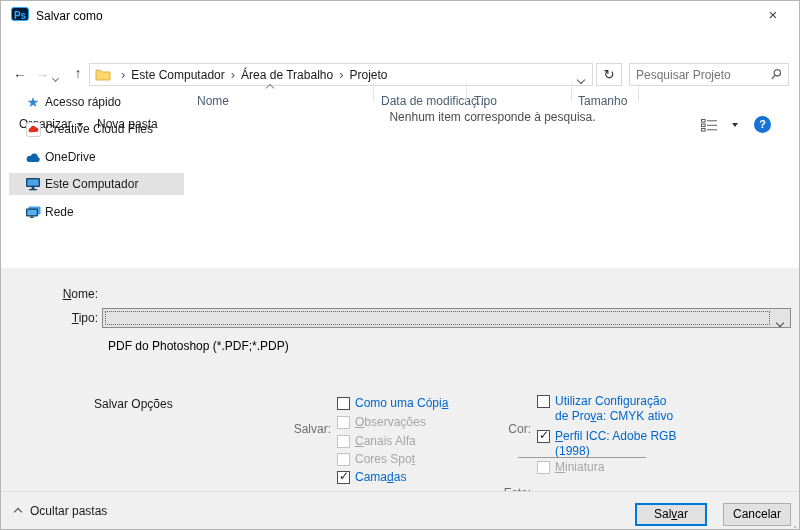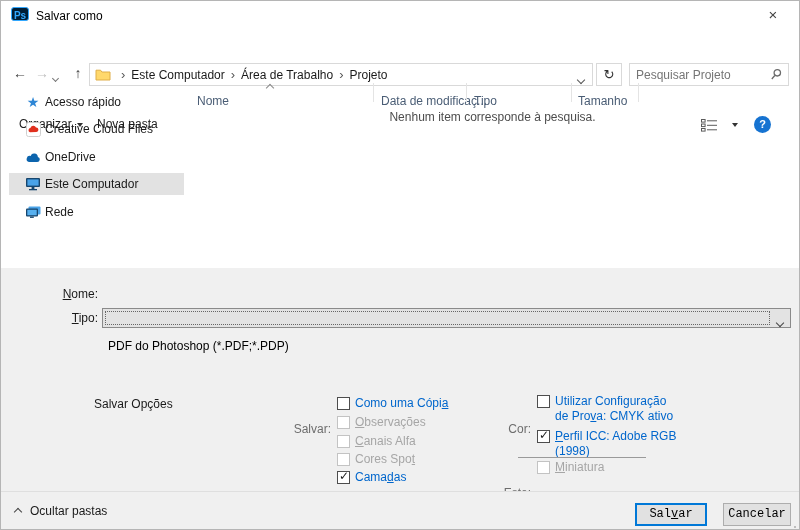--- a/index.html
+++ b/index.html
@@ -77,21 +77,21 @@
   .cb .mark { position:absolute; left:1px; top:-3px; font-size:12px; font-weight:bold; color:#1a1a1a; line-height:14px; }
   .opt .olbl { margin-left:5px; line-height:15px; margin-top:-1px; white-space:nowrap; }
   .link { color:#0066cc; }
   .dis { color:#a6a6a6; }
   .cor-div { position:absolute; left:517px; top:456px; width:128px; height:1px; background:#9a9a9a; }
 
   
   .footer { position:absolute; left:0; right:0; top:490px; height:40px; background:#f0f0f0; border-top:1px solid #dfdfdf; }
   .hide-folders { position:absolute; left:14px; top:12px; display:flex; align-items:center; }
   .chev-up { display:inline-block; width:6px; height:6px; border-left:1.4px solid #444; border-top:1.4px solid #444; transform:rotate(45deg); margin-right:9px; margin-top:2px; }
-  .btn { position:absolute; top:11px; height:23px; background:#e1e1e1; border:1px solid #adadad; text-align:center; font-family:Liberation Mono, monospace; font-size:12px; color:#000; line-height:19px; }
+  .btn { position:absolute; top:11px; height:23px; background:#e1e1e1; border:1px solid #adadad; text-align:center; font-family:Liberation Sans, sans-serif; font-size:12px; color:#000; line-height:19px; }
   .btn-primary { left:634px; width:72px; border:2px solid #0078d7; }
   .btn-cancel { left:722px; width:68px; }
   .grip { position:absolute; right:3px; bottom:3px; width:2px; height:2px; background:#a8a8a8; box-shadow:-4px 4px 0 #a8a8a8, 0 4px 0 #a8a8a8; opacity:.7; }
 </style>
 </head>
 <body>
 
 <div class="window">
   <div class="white-top"></div>
 

